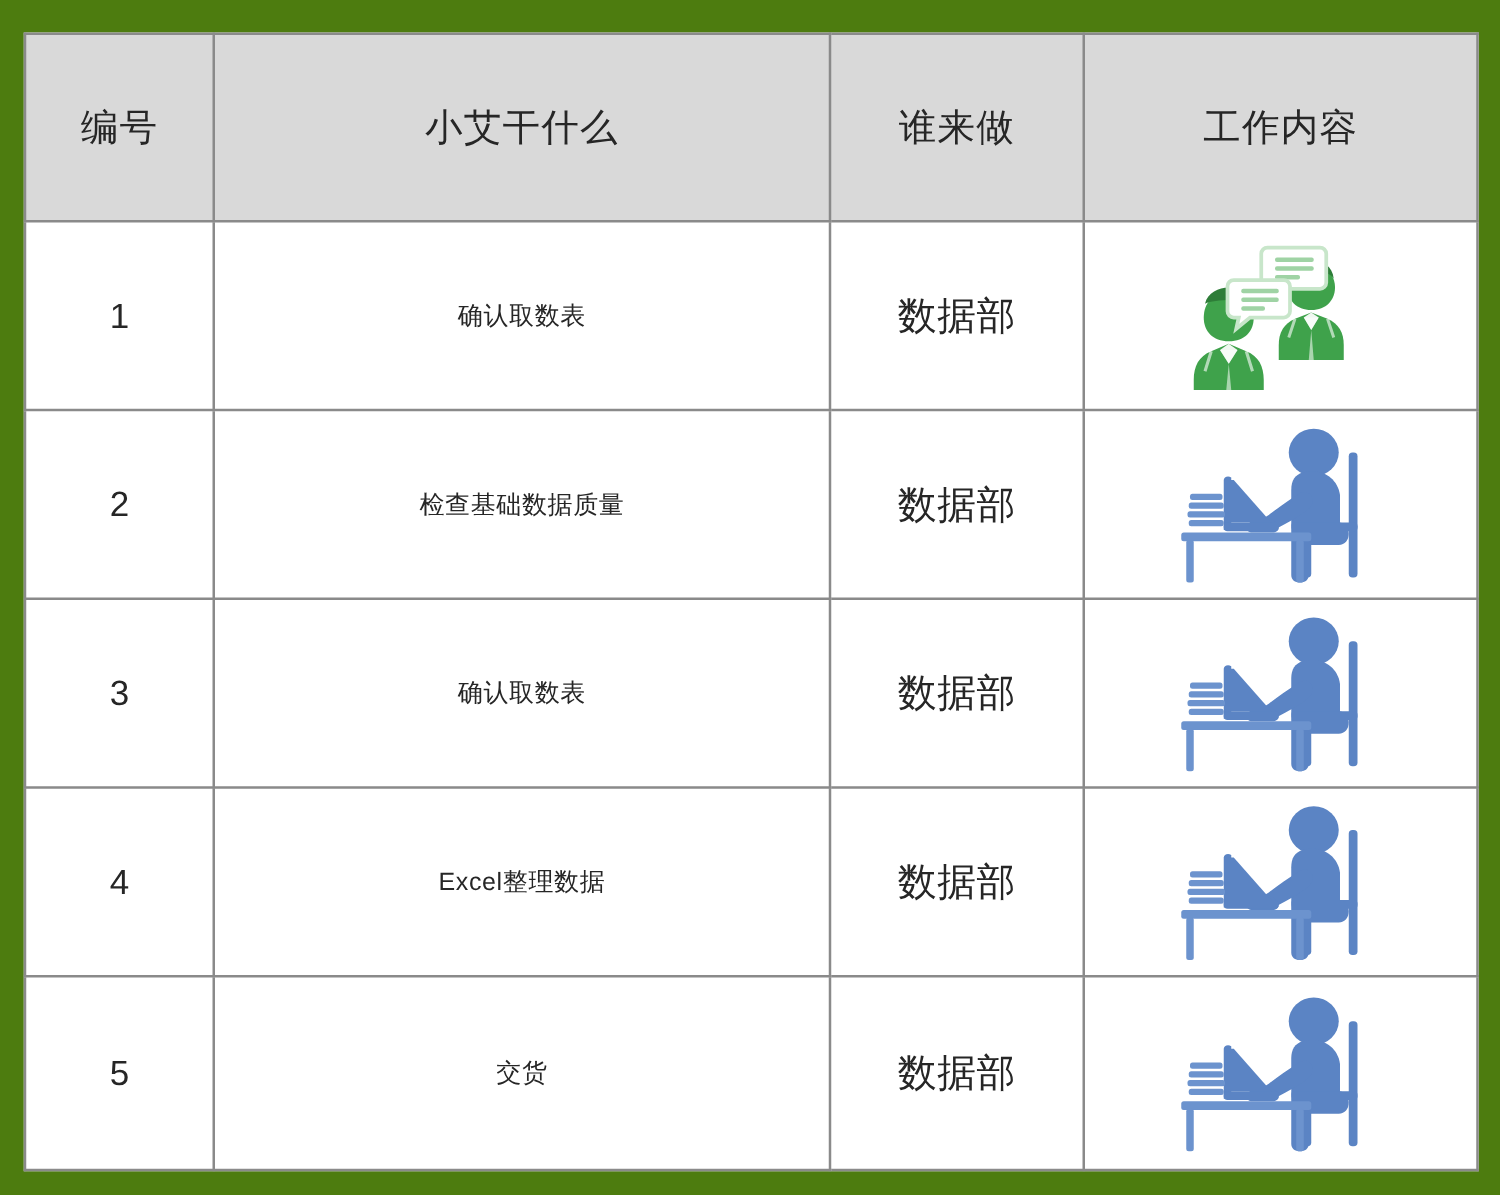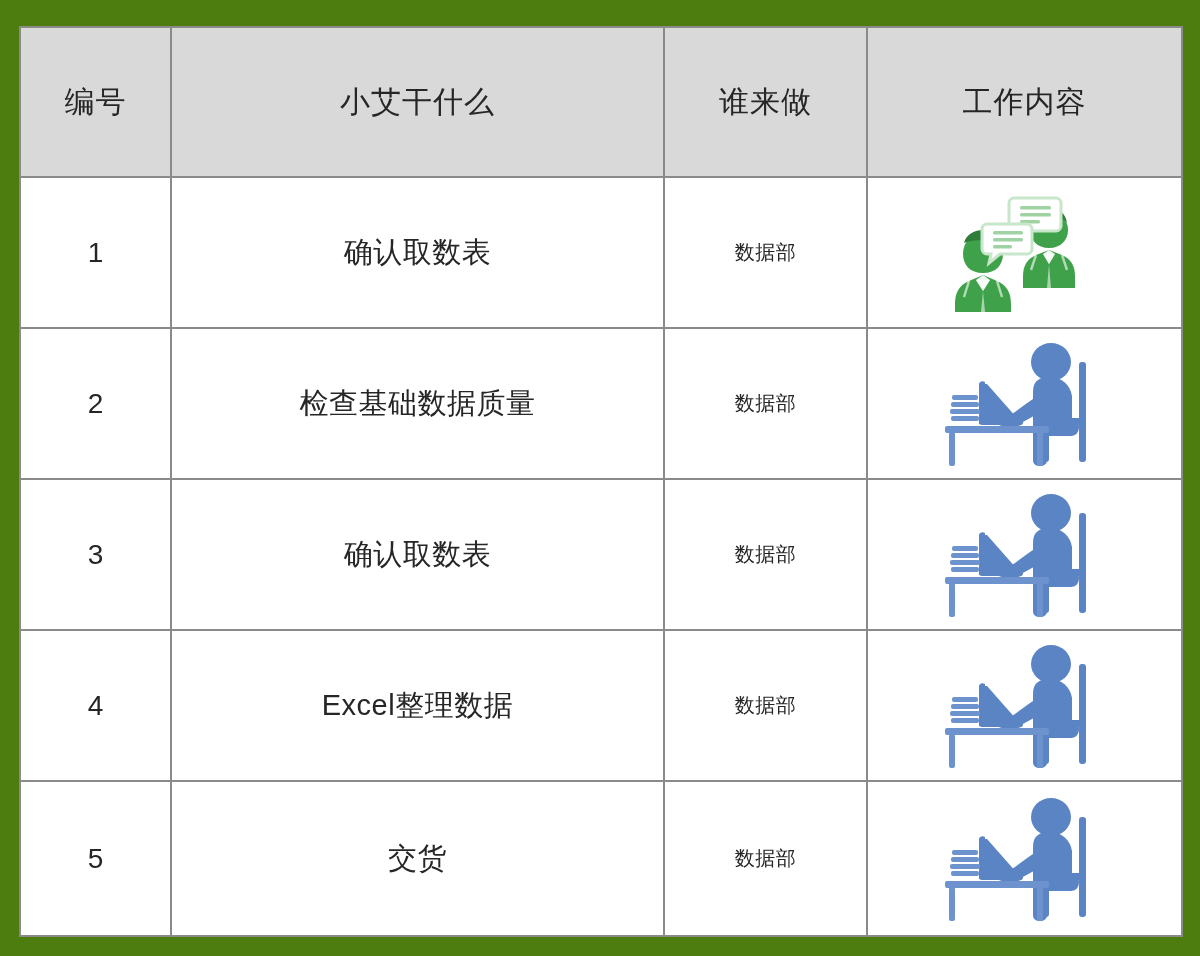--- a/index.html
+++ b/index.html
@@ -60,26 +60,26 @@
   }
   .work-table tbody tr.row-last {
     height: 155px;
   }
 
   .cell-no {
     font-size: 28px;
     color: #2b2b2b;
   }
   .cell-work {
-    font-size: 29px;
+    font-size: 20px;
     color: #262626;
     letter-spacing: 0.5px;
   }
   .cell-who {
-    font-size: 20px;
+    font-size: 31px;
     color: #262626;
     letter-spacing: 0.5px;
   }
   .cell-icon {
     padding: 0;
   }
 
   .icon-wrap {
     display: flex;
     align-items: center;

